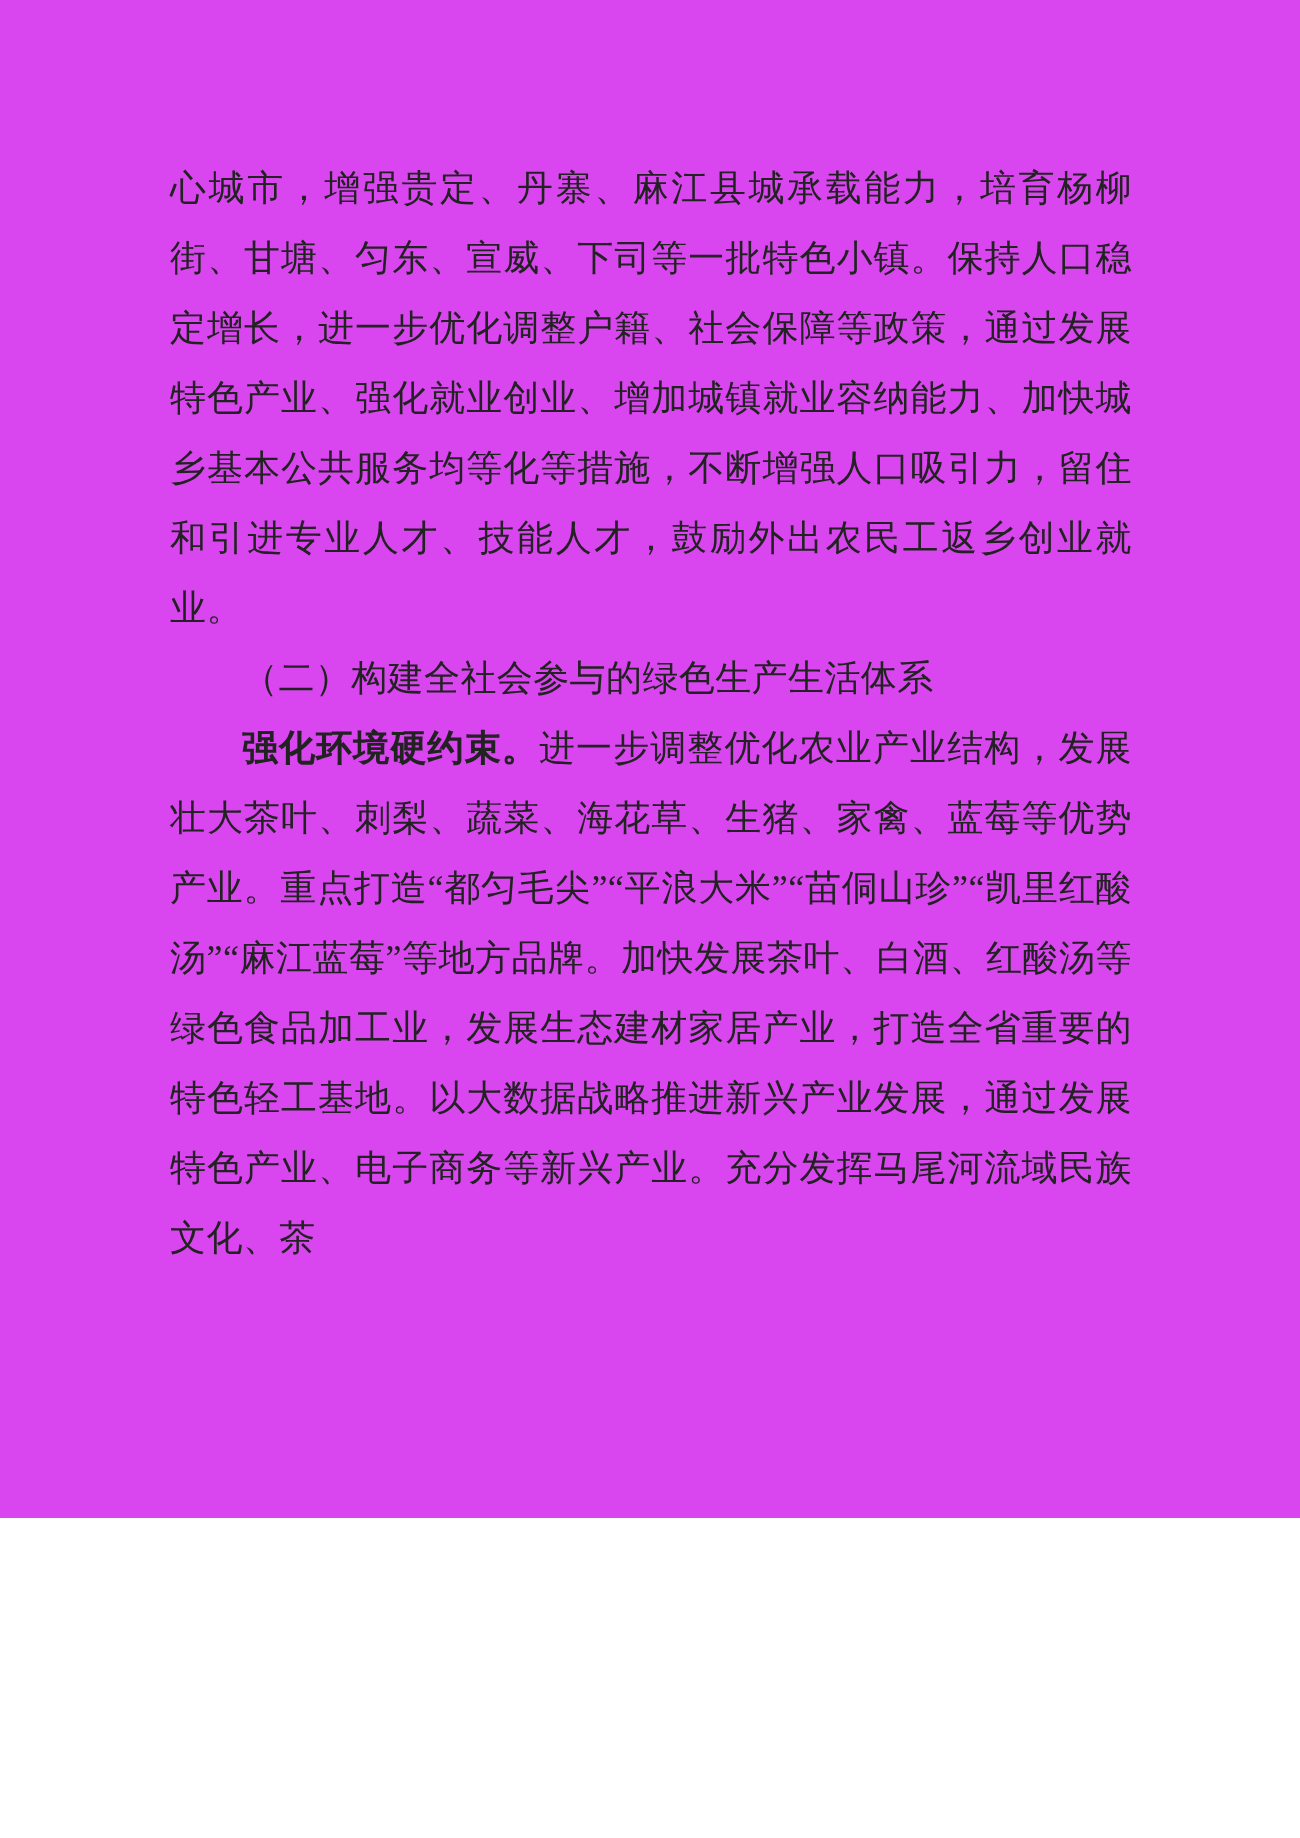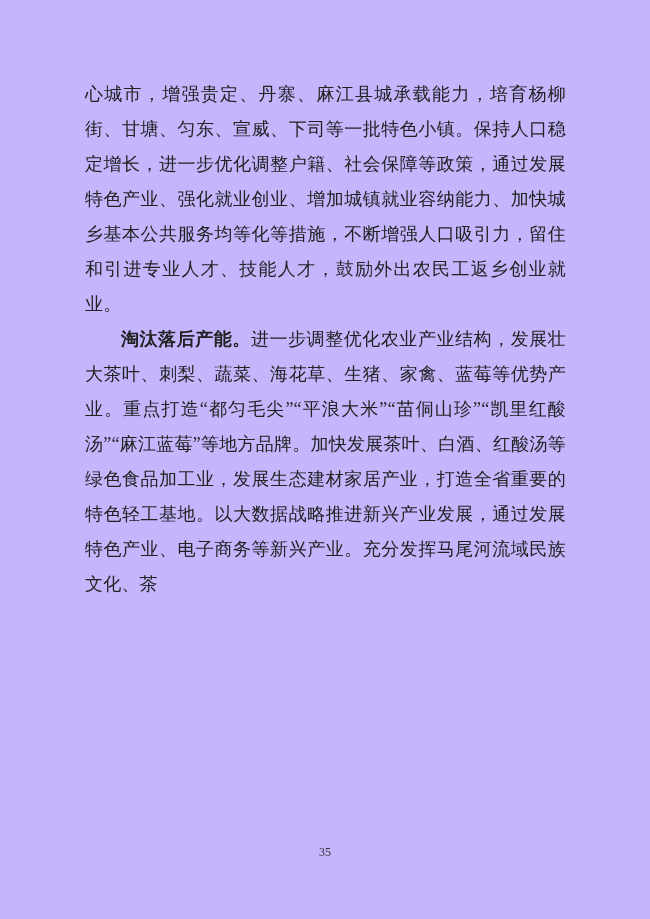--- a/index.html
+++ b/index.html
@@ -1,20 +1,20 @@
 <!DOCTYPE html>
 <html><head>
 <meta charset="utf-8">
 <style>
   html, body { margin: 0; padding: 0; background: #ffffff; }
   .page {
     position: relative;
     width: 650px;
-    height: 919px;
-    background: #c4b5fd;
+    height: 759px;
+    background: #d946ef;
     overflow: hidden;
     font-family: "Liberation Serif", "DejaVu Serif", serif;
   }
   .content {
     position: absolute;
     left: 85px;
     top: 77px;
     width: 481px;
     font-size: 18px;
     line-height: 35px;
@@ -37,16 +37,17 @@
     color: #333333;
     font-family: "Liberation Serif", "DejaVu Serif", serif;
   }
 </style>
 </head>
 <body>
 
 <div class="page">
   <div class="content">
     <p class="para continuation"><span>心城市，增强贵定、丹寨、麻江县城承载能力，培育杨柳街、甘塘、匀东、宣威、下司等一批特色小镇。保持人口稳定增长，进一步优化调整户籍、社会保障等政策，通过发展特色产业、强化就业创业、增加城镇就业容纳能力、加快城乡基本公共服务均等化等措施，不断增强人口吸引力，留住和引进专业人才、技能人才，鼓励外出农民工返乡创业就业。</span></p>
-    <p class="para"><span class="lead">淘汰落后产能。</span><span>进一步调整优化农业产业结构，发展壮大茶叶、刺梨、蔬菜、海花草、生猪、家禽、蓝莓等优势产业。重点打造“都匀毛尖”“平浪大米”“苗侗山珍”“凯里红酸汤”“麻江蓝莓”等地方品牌。加快发展茶叶、白酒、红酸汤等绿色食品加工业，发展生态建材家居产业，打造全省重要的特色轻工基地。以大数据战略推进新兴产业发展，通过发展特色产业、电子商务等新兴产业。充分发挥马尾河流域民族文化、茶</span></p>
+    <p class="para heading"><span>（二）构建全社会参与的绿色生产生活体系</span></p>
+    <p class="para"><span class="lead">强化环境硬约束。</span><span>进一步调整优化农业产业结构，发展壮大茶叶、刺梨、蔬菜、海花草、生猪、家禽、蓝莓等优势产业。重点打造“都匀毛尖”“平浪大米”“苗侗山珍”“凯里红酸汤”“麻江蓝莓”等地方品牌。加快发展茶叶、白酒、红酸汤等绿色食品加工业，发展生态建材家居产业，打造全省重要的特色轻工基地。以大数据战略推进新兴产业发展，通过发展特色产业、电子商务等新兴产业。充分发挥马尾河流域民族文化、茶</span></p>
   </div>
   <div class="footer">35</div>
 </div>
 
 </body></html>

